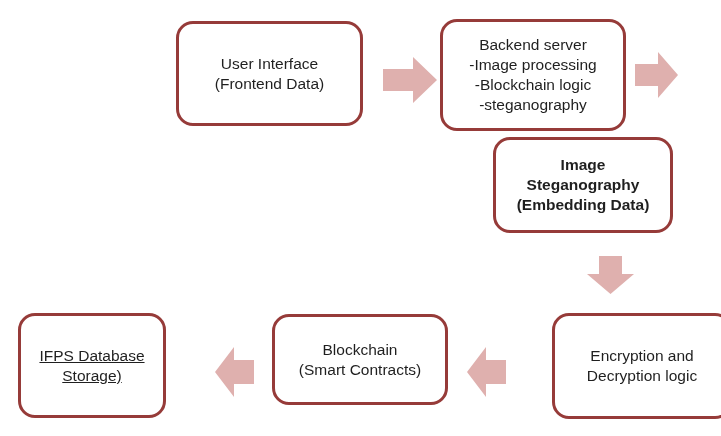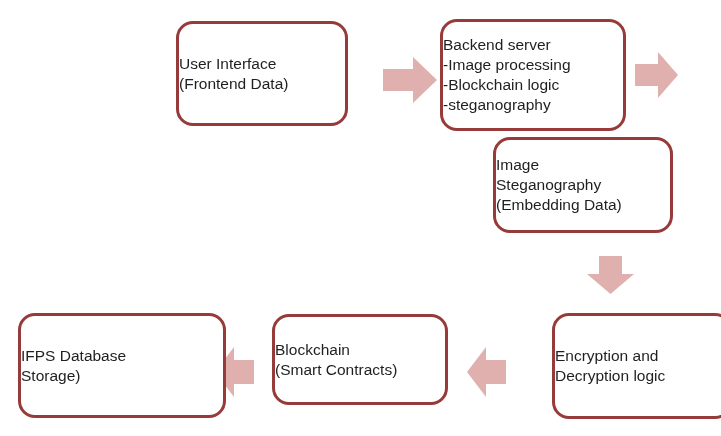--- a/index.html
+++ b/index.html
@@ -16,35 +16,35 @@
     overflow: hidden;
   }
   .node {
     position: absolute;
     box-sizing: border-box;
     border: 3px solid #963b39;
     border-radius: 17px;
     background: #ffffff;
     display: flex;
     flex-direction: column;
-    align-items: flex-start;
+    align-items: center;
     justify-content: center;
     text-align: center;
     color: #1f1f1f;
     font-size: 15.5px;
     line-height: 20px;
   }
   .node .line { white-space: nowrap; }
   .arrow { position: absolute; }
 
   
-  .node-a { left: 176px; top: 21px;  width: 172px; height: 105px; }
+  .node-a { left: 176px; top: 21px;  width: 187px; height: 105px; }
   .node-b { left: 440px; top: 19px;  width: 186px; height: 112px; }
-  .node-c { left: 493px; top: 137px; width: 180px; height: 96px; }
-  .node-d { left: 18px;  top: 313px; width: 208px; height: 105px; }
+  .node-c { left: 493px; top: 137px; width: 180px; height: 96px; font-weight: bold; }
+  .node-d { left: 18px;  top: 313px; width: 148px; height: 105px; text-decoration: underline; }
   .node-e { left: 272px; top: 314px; width: 176px; height: 91px; }
   .node-f { left: 520px; top: 313px; width: 180px; height: 106px; margin-left: 32px; }
 
   .arrow-1 { left: 383px; top: 57px;  }
   .arrow-2 { left: 635px; top: 52px;  }
   .arrow-3 { left: 587px; top: 256px; }
   .arrow-4 { left: 467px; top: 347px; }
   .arrow-5 { left: 215px; top: 347px; }
 </style>
 </head>

